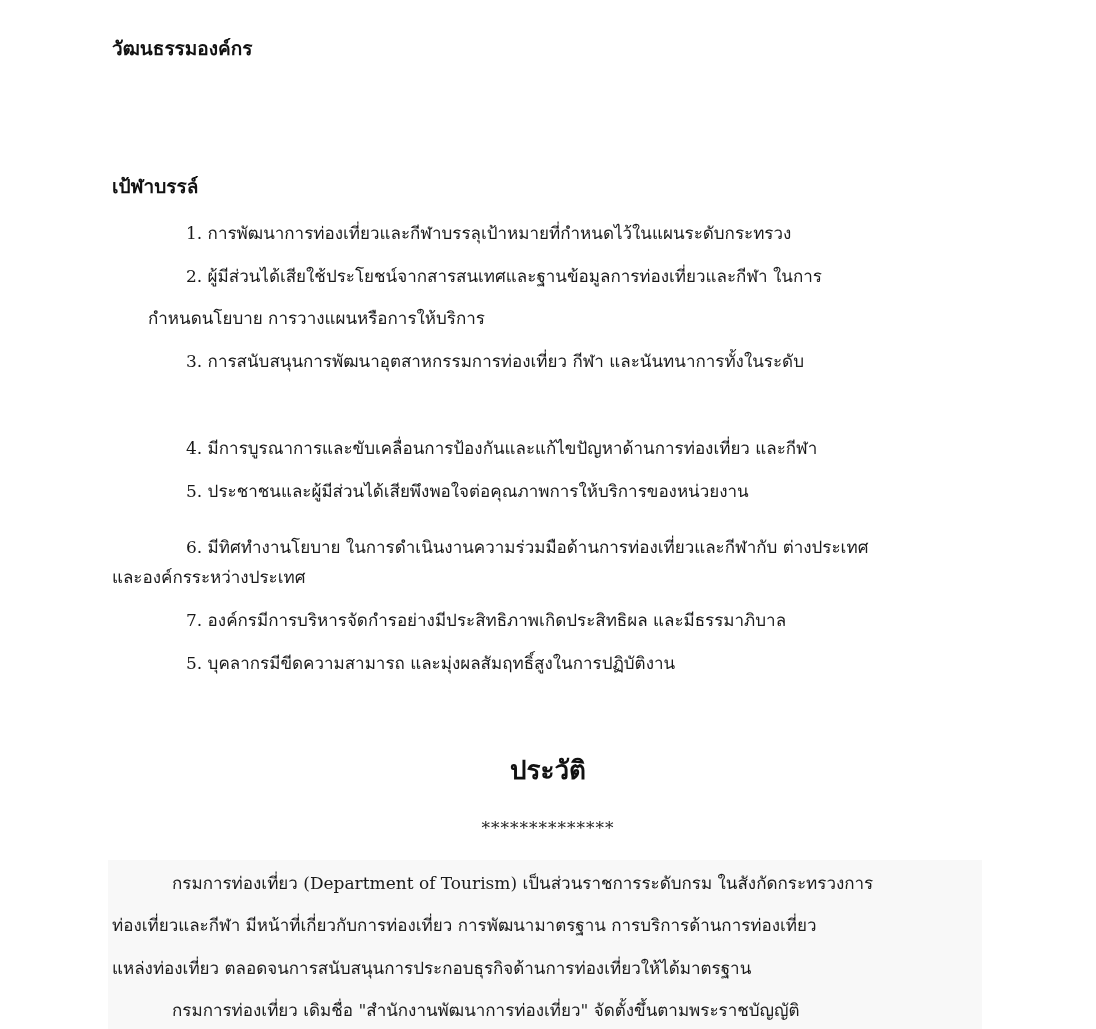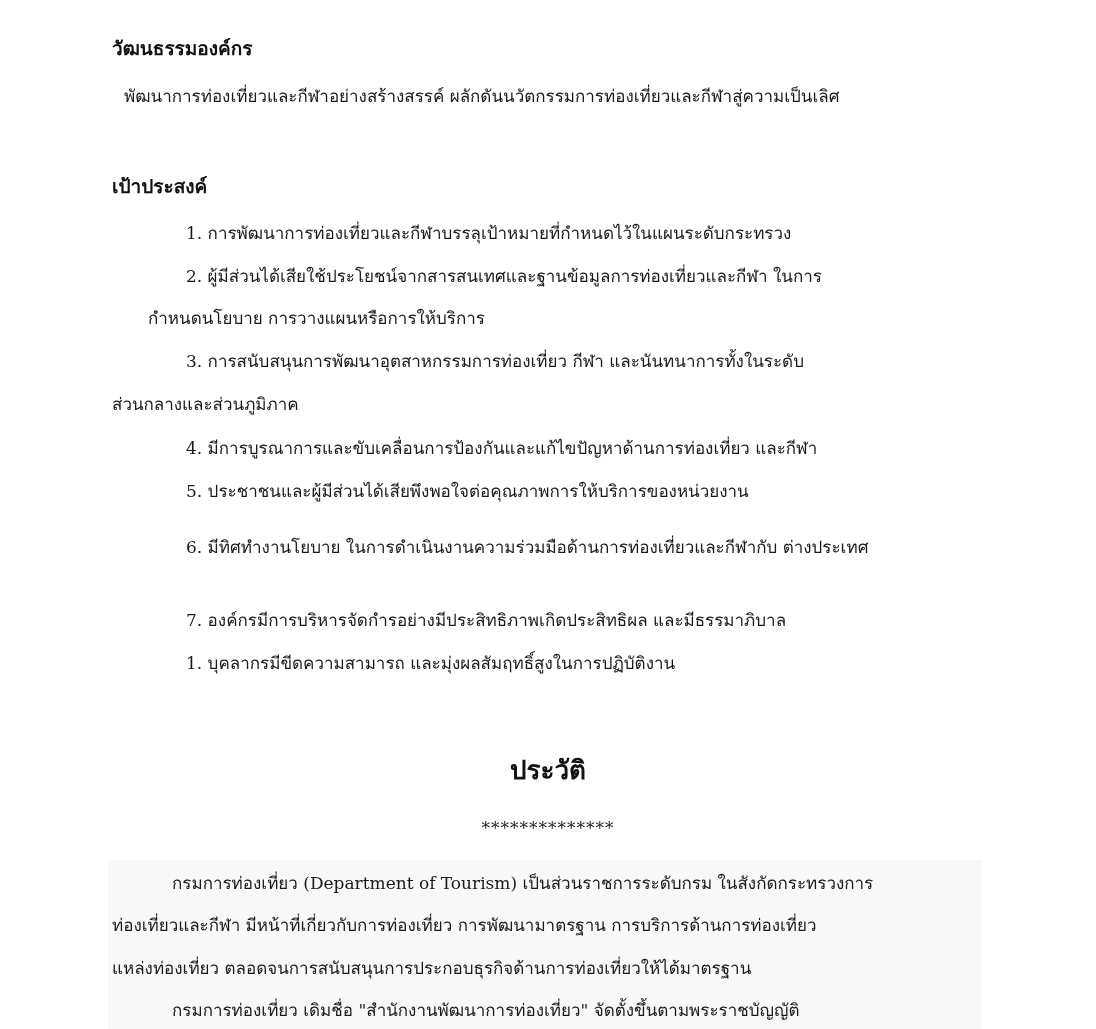--- a/index.html
+++ b/index.html
@@ -75,41 +75,40 @@
       height: 169px;
       background: #f8f8f8;
     }
   </style>
 </head>
 <body>
 
 <div class="page">
 
   <div class="heading" style="top:34px;">วัฒนธรรมองค์กร</div>
-  <div class="line culture-text" style="top:83px;">พัฒนาการท่องเที่ยวและกีฬาอย่างสร้างสรรค์ ผลักดันนวัตกรรมการท่องเที่ยวและกีฬาสู่ความเป็นเลิศ</div>
 
-  <div class="heading" style="top:172px;">เป้าประสงค์</div>
+  <div class="heading" style="top:172px;">เป้ฬาบรรล์</div>
 
   <div class="line indent" style="top:220px;">1. การพัฒนาการท่องเที่ยวและกีฬาบรรลุเป้าหมายที่กำหนดไว้ในแผนระดับกระทรวง</div>
 
   <div class="line indent" style="top:263px;">2. ผู้มีส่วนได้เสียใช้ประโยชน์จากสารสนเทศและฐานข้อมูลการท่องเที่ยวและกีฬา ในการ</div>
   <div class="line flush" style="top:305px;margin-left:36px;">กำหนดนโยบาย การวางแผนหรือการให้บริการ</div>
 
   <div class="line indent" style="top:348px;">3. การสนับสนุนการพัฒนาอุตสาหกรรมการท่องเที่ยว กีฬา และนันทนาการทั้งในระดับ</div>
-  <div class="line flush" style="top:391px;">ส่วนกลางและส่วนภูมิภาค</div>
 
   <div class="line indent" style="top:435px;">4. มีการบูรณาการและขับเคลื่อนการป้องกันและแก้ไขปัญหาด้านการท่องเที่ยว และกีฬา</div>
 
   <div class="line indent" style="top:478px;">5. ประชาชนและผู้มีส่วนได้เสียพึงพอใจต่อคุณภาพการให้บริการของหน่วยงาน</div>
 
   <div class="line indent" style="top:521px;margin-top:13px;">6. มีทิศทำงานโยบาย ในการดำเนินงานความร่วมมือด้านการท่องเที่ยวและกีฬากับ ต่างประเทศ</div>
+  <div class="line flush" style="top:564px;">และองค์กรระหว่างประเทศ</div>
 
   <div class="line indent" style="top:607px;">7. องค์กรมีการบริหารจัดกำรอย่างมีประสิทธิภาพเกิดประสิทธิผล และมีธรรมาภิบาล</div>
 
-  <div class="line indent" style="top:650px;">1. บุคลากรมีขีดความสามารถ และมุ่งผลสัมฤทธิ์สูงในการปฏิบัติงาน</div>
+  <div class="line indent" style="top:650px;">5. บุคลากรมีขีดความสามารถ และมุ่งผลสัมฤทธิ์สูงในการปฏิบัติงาน</div>
 
   <div class="history-title" style="top:752px;">ประวัติ</div>
   <div class="stars" style="top:816px;">**************</div>
 
   <div class="history-band"></div>
 
   <div class="line" style="left:172px; top:870px;">กรมการท่องเที่ยว (Department of Tourism) เป็นส่วนราชการระดับกรม ในสังกัดกระทรวงการ</div>
   <div class="line flush" style="top:912px;">ท่องเที่ยวและกีฬา มีหน้าที่เกี่ยวกับการท่องเที่ยว การพัฒนามาตรฐาน การบริการด้านการท่องเที่ยว</div>
   <div class="line" style="left:172px; top:997px;">กรมการท่องเที่ยว เดิมชื่อ "สำนักงานพัฒนาการท่องเที่ยว" จัดตั้งขึ้นตามพระราชบัญญัติ</div>
   <div class="line flush" style="top:955px;">แหล่งท่องเที่ยว ตลอดจนการสนับสนุนการประกอบธุรกิจด้านการท่องเที่ยวให้ได้มาตรฐาน</div>

